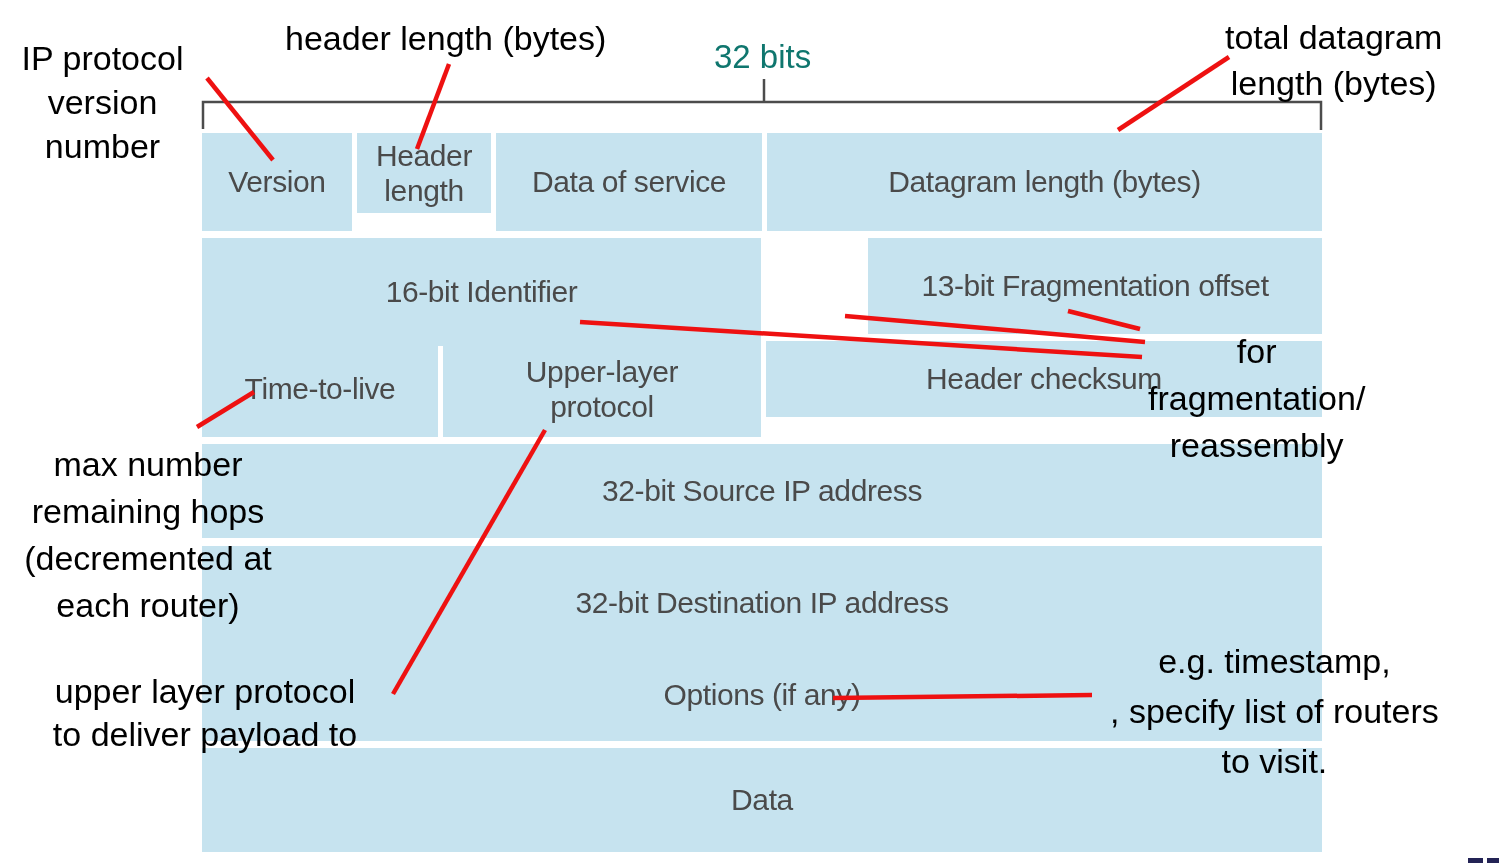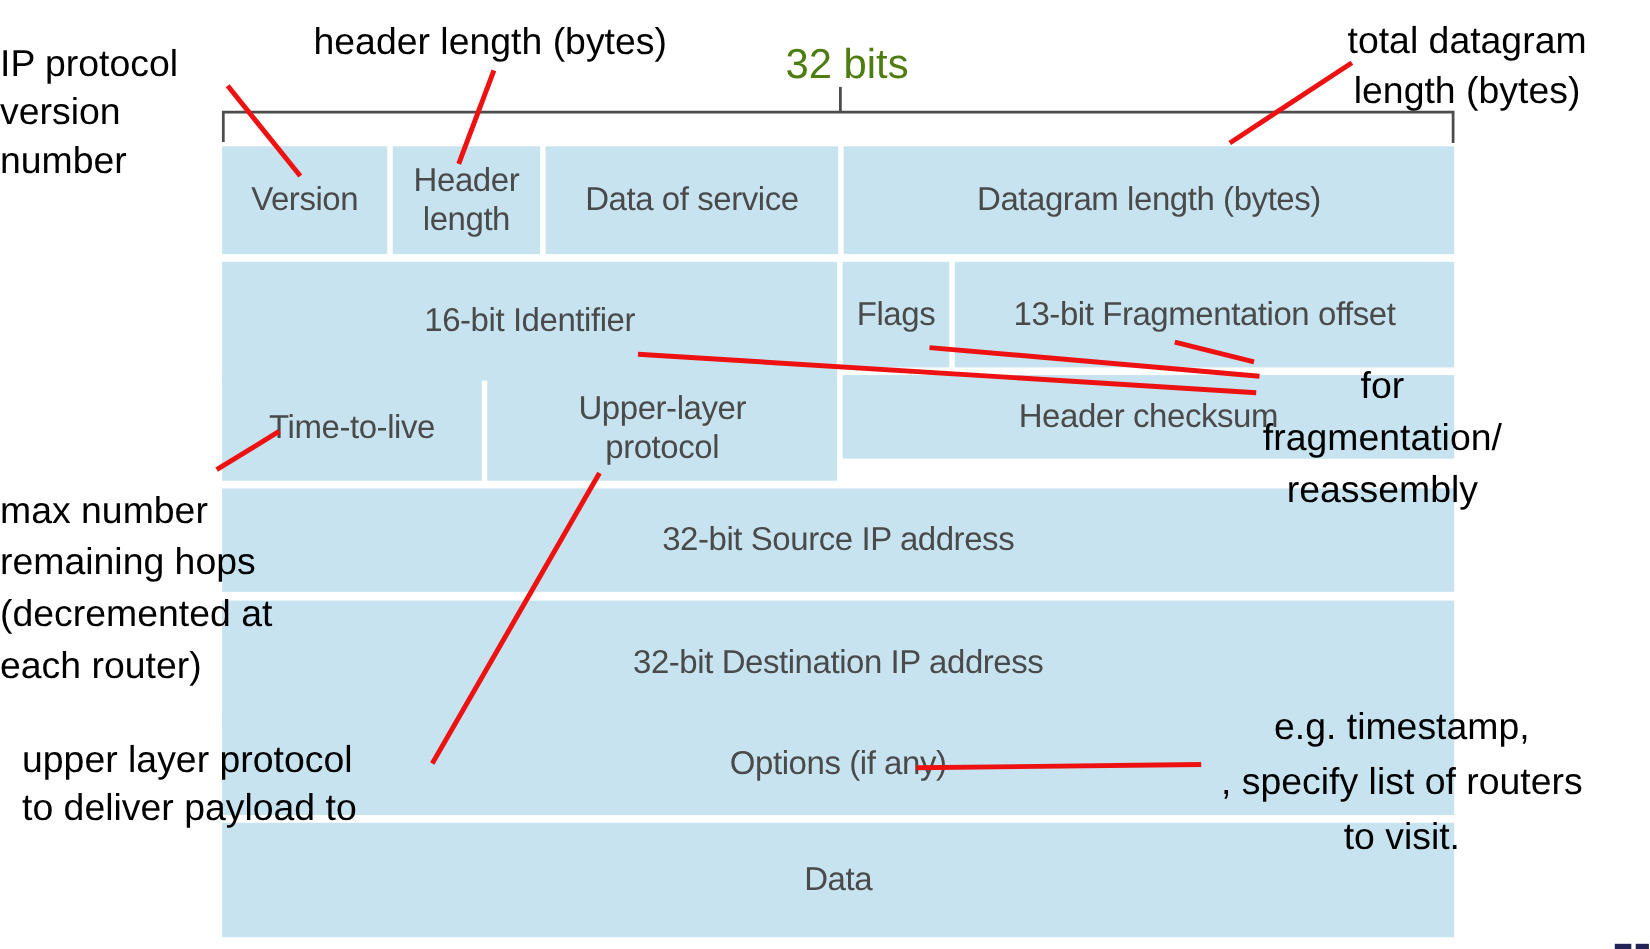--- a/index.html
+++ b/index.html
@@ -25,58 +25,55 @@
   }
   svg.overlay{position:absolute;left:0;top:0;z-index:5;}
   .note{
     position:absolute;
     z-index:6;
     white-space:pre-line;
     color:var(--note-text,#000);
     font-size:34px;
     line-height:44px;
   }
-  .note.right{text-align:left;}
+  .note.right{text-align:center;}
   .note.left{text-align:center;}
   .bits-label{
     position:absolute;
     z-index:6;
-    color:#4d7c0f;
-    font-size:38px;
+    color:#0f766e;
+    font-size:33px;
   }
   .corner-mark{
     position:absolute;
     background:#232355;
     z-index:7;
   }
 </style>
 </head>
 <body>
 
 <div id="stage" style="--cell-fill: #c6e3ef; --cell-text: #4a4a4a; --note-text: #000000;">
 
   <div class="cell" style="left:202px;top:133px;width:150px;height:98px">
       <span>Version</span>
     </div>
-  <div class="cell" style="left:357px;top:133px;width:134px;height:98px">
+  <div class="cell" style="left:357px;top:133px;width:134px;height:80px">
       <span>Header
 length</span>
     </div>
   <div class="cell" style="left:496px;top:133px;width:266px;height:98px">
       <span>Data of service</span>
     </div>
   <div class="cell" style="left:767px;top:133px;width:555px;height:98px">
       <span>Datagram length (bytes)</span>
     </div>
 
   <div class="cell" style="left:202px;top:238px;width:559px;height:108px">
       <span>16-bit Identifier</span>
-    </div>
-  <div class="cell" style="left:766px;top:238px;width:97px;height:96px">
-      <span>Flags</span>
     </div>
   <div class="cell" style="left:868px;top:238px;width:454px;height:96px">
       <span>13-bit Fragmentation offset</span>
     </div>
 
   <div class="cell" style="left:202px;top:341px;width:236px;height:96px">
       <span>Time-to-live</span>
     </div>
   <div class="cell" style="left:443px;top:341px;width:318px;height:96px">
       <span>Upper-layer

